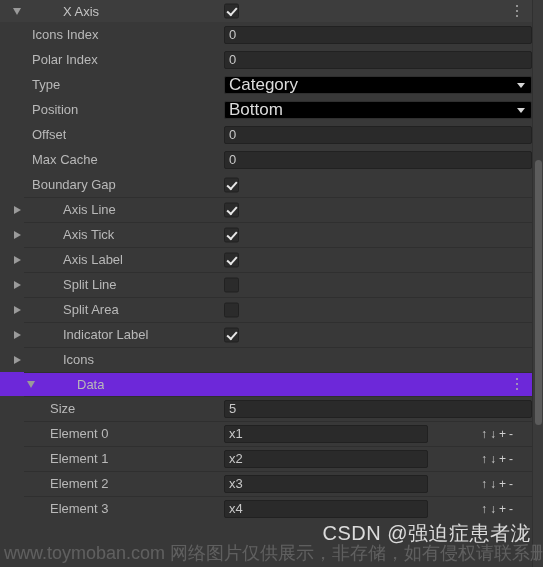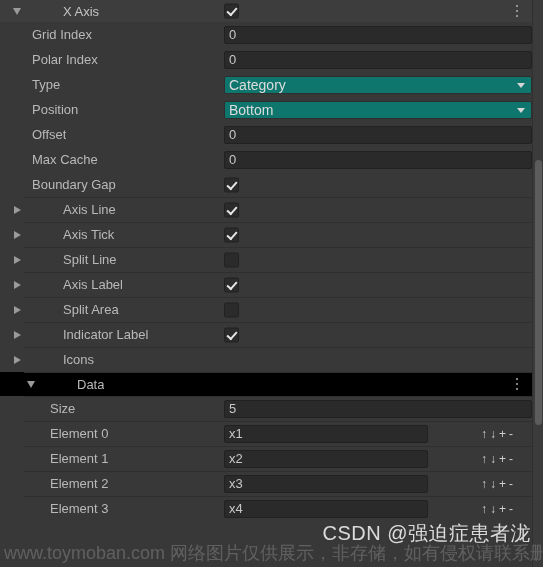--- a/index.html
+++ b/index.html
@@ -32,21 +32,21 @@
     position: absolute;
     left: 24px; right: 0; top: 0;
     height: 1px;
     background: #2f2f2f;
   }
   .row.header {
     background: #3d3d3d;
     height: 22px;
   }
   .row.subheader {
-    background: #000000;
+    background: #6d28d9;
     height: 24px;
     padding-left: 24px;
   }
 
   
   .arrow {
     width: 14px; min-width: 14px;
     height: 14px;
     display: inline-flex;
     align-items: center;
@@ -119,28 +119,28 @@
     font-size: 13px;
     width: 308px;
   }
   .field.wide { width: 308px; }
   .field.element { width: 204px; }
 
   
   .dropdown {
     height: 18px;
     width: 308px;
-    background: #0f766e;
+    background: #000000;
     border: 1px solid #2f2f2f;
     border-radius: 2px;
     display: flex;
     align-items: center;
     padding: 0 4px;
     color: #dcdcdc;
-    font-size: 14px;
+    font-size: 17px;
     position: relative;
   }
   .dropdown .caret {
     position: absolute;
     right: 6px; top: 50%;
     margin-top: -2px;
     width: 0; height: 0;
     border-style: solid;
     border-width: 5px 4.5px 0 4.5px;
     border-color: #d6d6d6 transparent transparent transparent;
@@ -235,21 +235,21 @@
       <span class="cb on"></span>
     </span>
     <span class="kebab">
       <span></span>
         <span></span>
         <span></span>
     </span>
   </div>
 
   <div class="row">
-    <span class="label indent-1">Grid Index</span>
+    <span class="label indent-1">Icons Index</span>
     <span class="ctl">
       <span class="field wide">0</span>
     </span>
   </div>
 
   <div class="row">
     <span class="label indent-1">Polar Index</span>
     <span class="ctl">
       <span class="field wide">0</span>
     </span>
@@ -315,33 +315,33 @@
     <span class="label">Axis Tick</span>
     <span class="ctl">
       <span class="cb on"></span>
     </span>
   </div>
 
   <div class="row sep">
     <span class="arrow closed">
         <i></i>
       </span>
+    <span class="label">Axis Label</span>
+    <span class="ctl">
+      <span class="cb on"></span>
+    </span>
+  </div>
+
+  <div class="row sep">
+    <span class="arrow closed">
+        <i></i>
+      </span>
     <span class="label">Split Line</span>
     <span class="ctl">
       <span class="cb"></span>
-    </span>
-  </div>
-
-  <div class="row sep">
-    <span class="arrow closed">
-        <i></i>
-      </span>
-    <span class="label">Axis Label</span>
-    <span class="ctl">
-      <span class="cb on"></span>
     </span>
   </div>
 
   <div class="row sep">
     <span class="arrow closed">
         <i></i>
       </span>
     <span class="label">Split Area</span>
     <span class="ctl">
       <span class="cb"></span>

